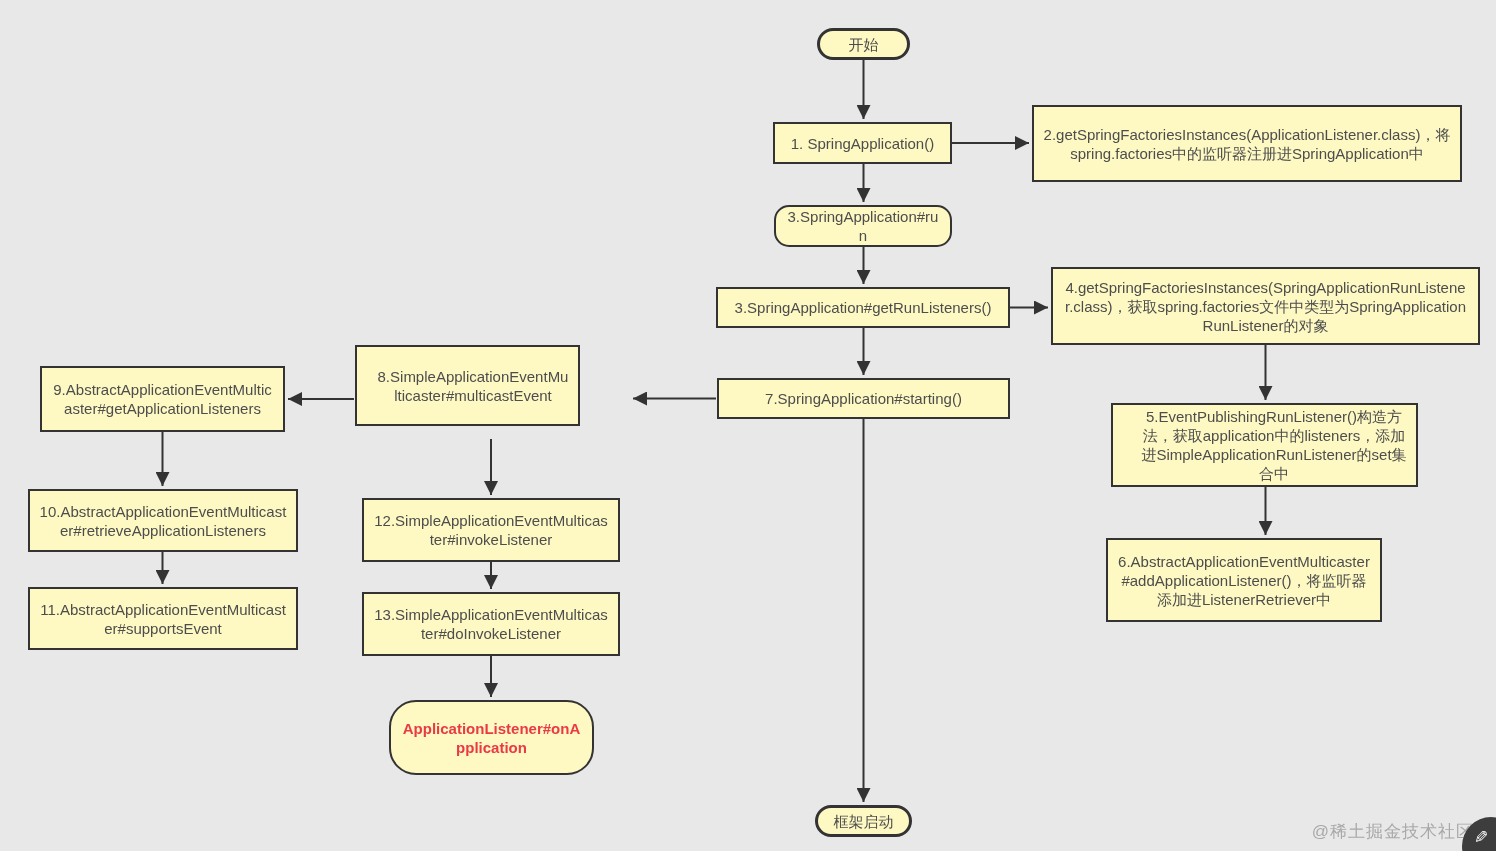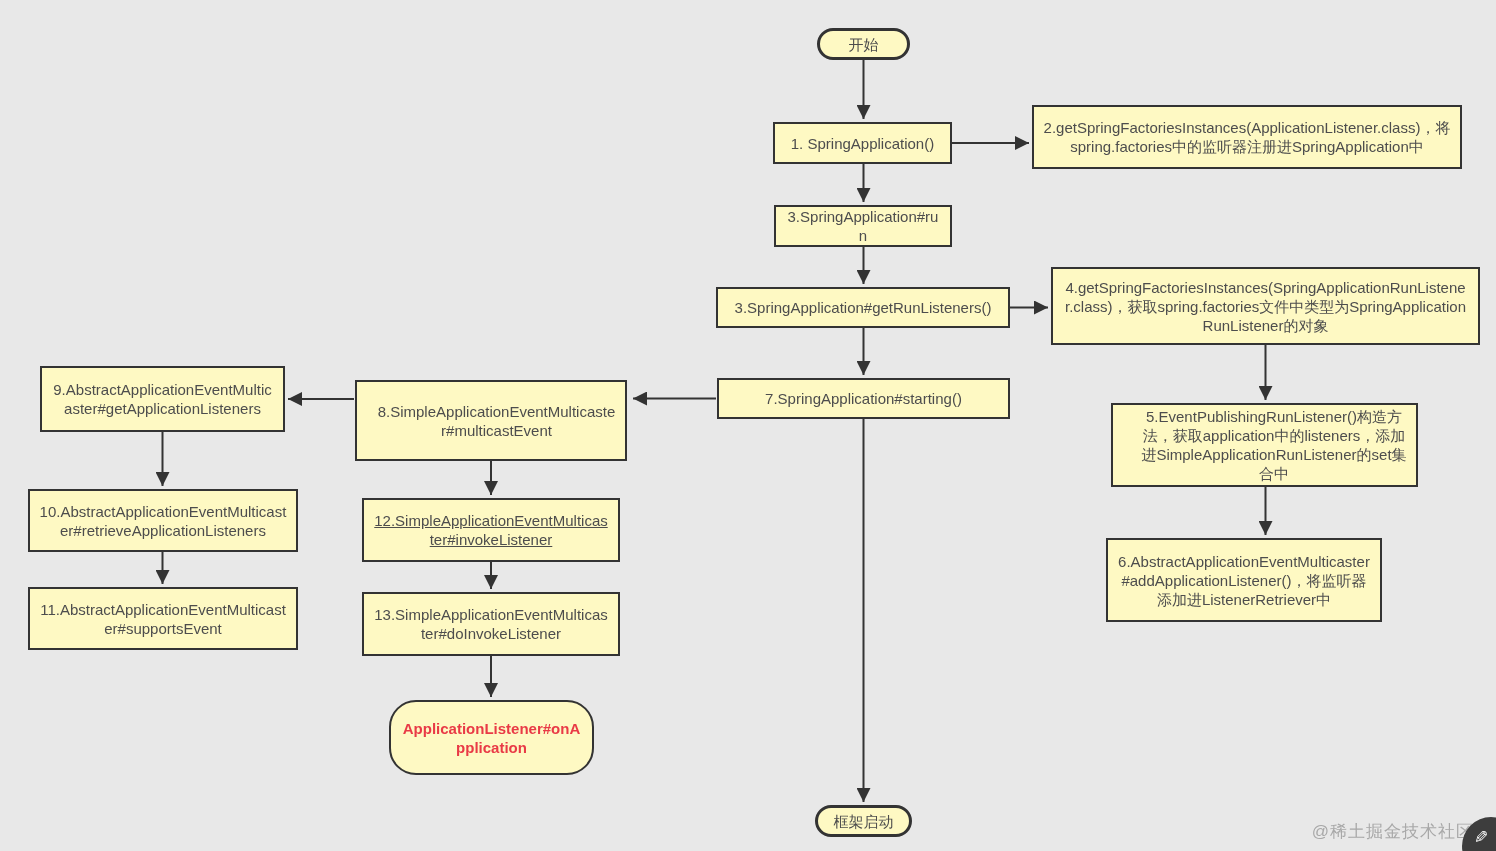--- a/index.html
+++ b/index.html
@@ -74,32 +74,32 @@
   .fab-icon{
     color:#ffffff;
     font-size:17px;
     margin:10px 0 0 12px;
     transform:scaleX(-1);
     display:inline-block;
   }
   
   #start   {left:817px; top:28px;  width:93px;  height:32px;}
   #n1      {left:773px; top:122px; width:179px; height:42px;}
-  #n2      {left:1032px;top:105px; width:430px; height:64px;}
-  #n3      {left:774px; top:205px; width:178px; height:42px;}
+  #n2      {left:1032px;top:105px; width:430px; height:77px;}
+  #n3      {left:774px; top:205px; width:178px; height:42px;border-radius:15px;}
   #n3b     {left:716px; top:287px; width:294px; height:41px;}
   #n4      {left:1051px;top:267px; width:429px; height:78px;}
   #n5      {left:1111px;top:403px; width:307px; height:84px;padding-left:28px;}
   #n6      {left:1106px;top:538px; width:276px; height:84px;}
   #n7      {left:717px; top:378px; width:293px; height:41px;}
-  #n8      {left:355px; top:380px; width:272px; height:81px;padding-left:20px;}
+  #n8      {left:355px; top:345px; width:225px; height:81px;padding-left:20px;}
   #n9      {left:40px;  top:366px; width:245px; height:66px;}
   #n10     {left:28px;  top:489px; width:270px; height:63px;}
   #n11     {left:28px;  top:587px; width:270px; height:63px;}
-  #n12     {left:362px; top:498px; width:258px; height:64px;text-decoration:underline;}
+  #n12     {left:362px; top:498px; width:258px; height:64px;}
   #n13     {left:362px; top:592px; width:258px; height:64px;}
   #n14     {left:389px; top:700px; width:205px; height:75px;border-radius:27px;}
   #end     {left:815px; top:805px; width:97px;  height:32px;}
 </style>
 </head>
 <body>
 
 <div class="canvas">
 
   <svg class="arrows" width="1496" height="851" viewBox="0 0 1496 851">

